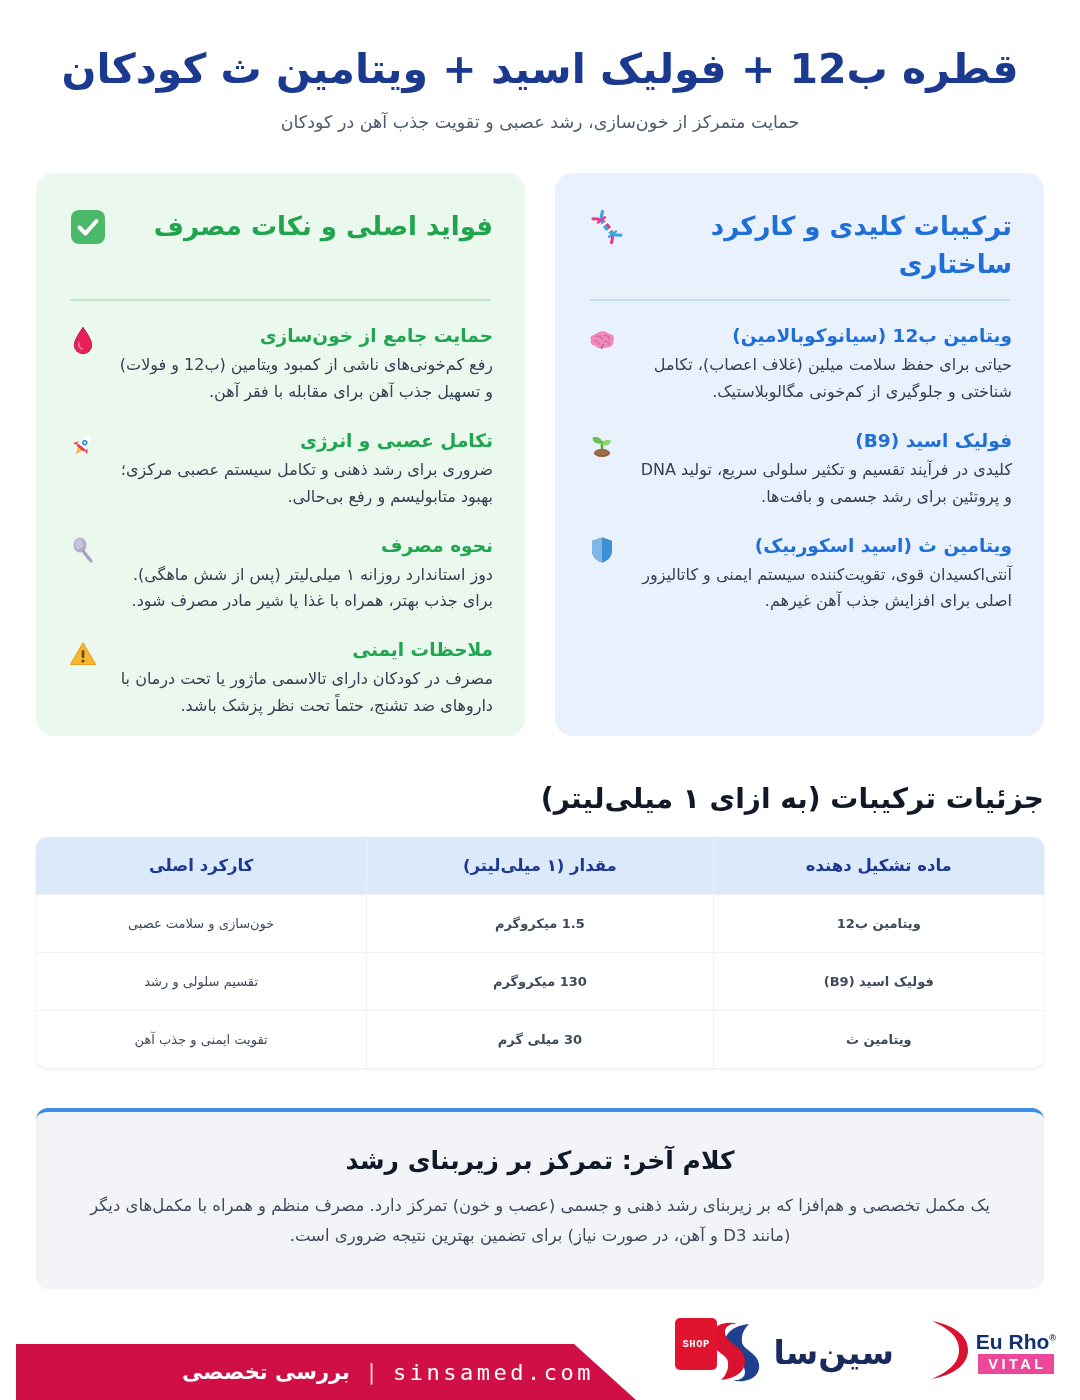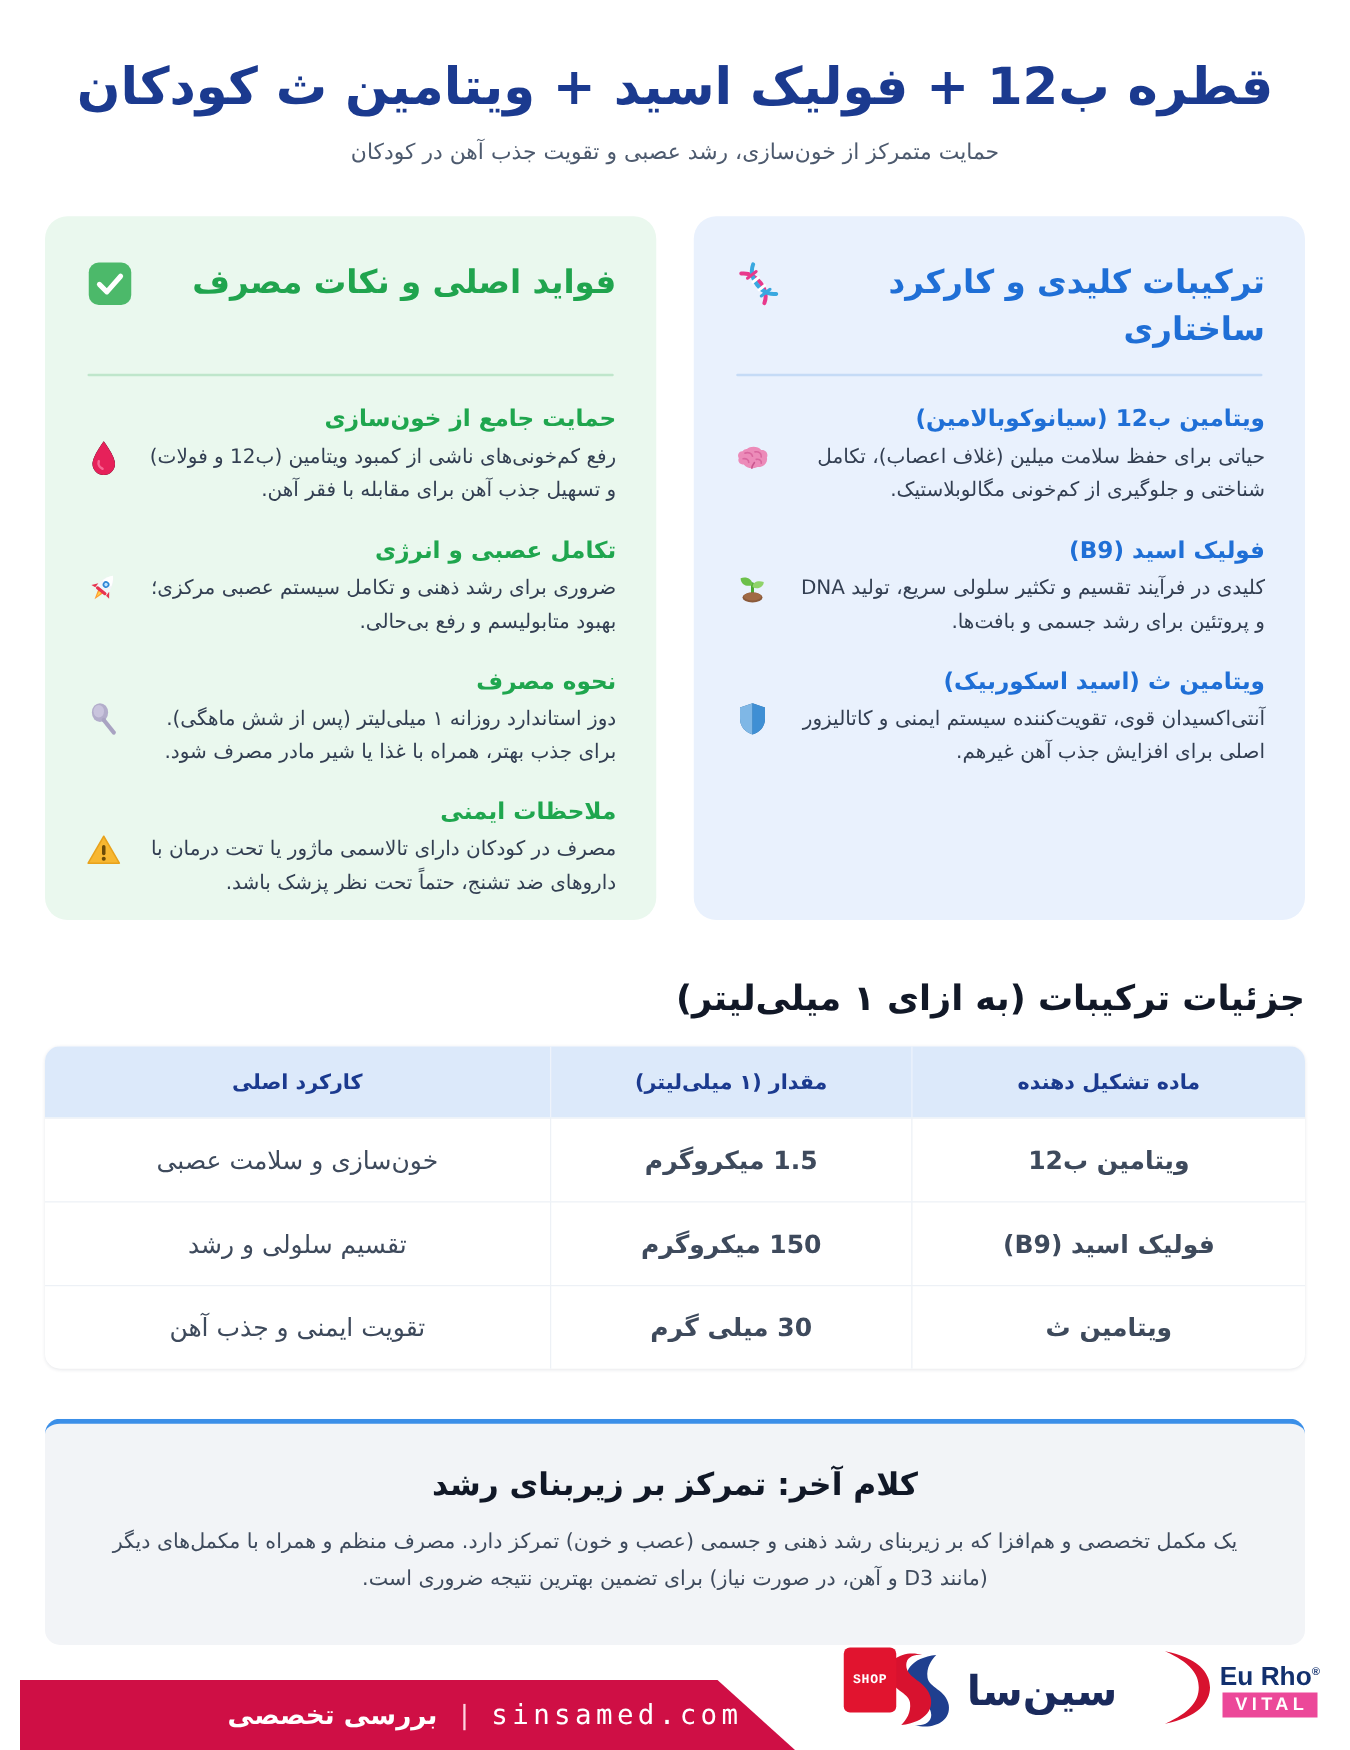--- a/index.html
+++ b/index.html
@@ -90,21 +90,21 @@
     height: 2px;
     margin: 14px 6px 8px 6px;
     border-radius: 2px;
   }
   .card-green .card-rule { background: #bfe6cb; }
   .card-blue  .card-rule { background: #c5dbf6; }
 
   .item {
     display: flex;
     flex-direction: row-reverse;
-    align-items: center;
+    align-items: flex-start;
     gap: 14px;
     margin-top: 22px;
     padding: 0 4px;
   }
   .item-icon {
     flex: 0 0 auto;
     width: 30px;
     height: 30px;
     display: flex;
     align-items: center;
@@ -153,21 +153,21 @@
     font-size: 16.5px;
     font-weight: bold;
     padding: 19px 12px;
     text-align: center;
     border-left: 1px solid #eef3fb;
   }
   .tbl th:last-child { border-left: none; }
   .tbl td {
     padding: 21px 12px;
     text-align: center;
-    font-size: 20px;
+    font-size: 13px;
     border-top: 1px solid #edf1f6;
     border-left: 1px solid #edf1f6;
     color: #3e4a5c;
   }
   .tbl td:last-child { border-left: none; }
   .cell-name   { font-weight: bold; color: #111827; font-size: 17px; }
   .cell-amount { font-weight: bold; color: #2060d8; }
 
   
   .conclusion-wrap { padding: 0 36px; margin-top: 40px; }
@@ -456,21 +456,21 @@
         </tr>
       </thead>
       <tbody>
         <tr>
           <td class="cell-name">ویتامین ب12</td>
           <td class="cell-amount">1.5 میکروگرم</td>
           <td>خون‌سازی و سلامت عصبی</td>
         </tr>
         <tr>
           <td class="cell-name">فولیک اسید (B9)</td>
-          <td class="cell-amount">150 میکروگرم</td>
+          <td class="cell-amount">130 میکروگرم</td>
           <td>تقسیم سلولی و رشد</td>
         </tr>
         <tr>
           <td class="cell-name">ویتامین ث</td>
           <td class="cell-amount">30 میلی گرم</td>
           <td>تقویت ایمنی و جذب آهن</td>
         </tr>
       </tbody>
     </table>
   </div>

